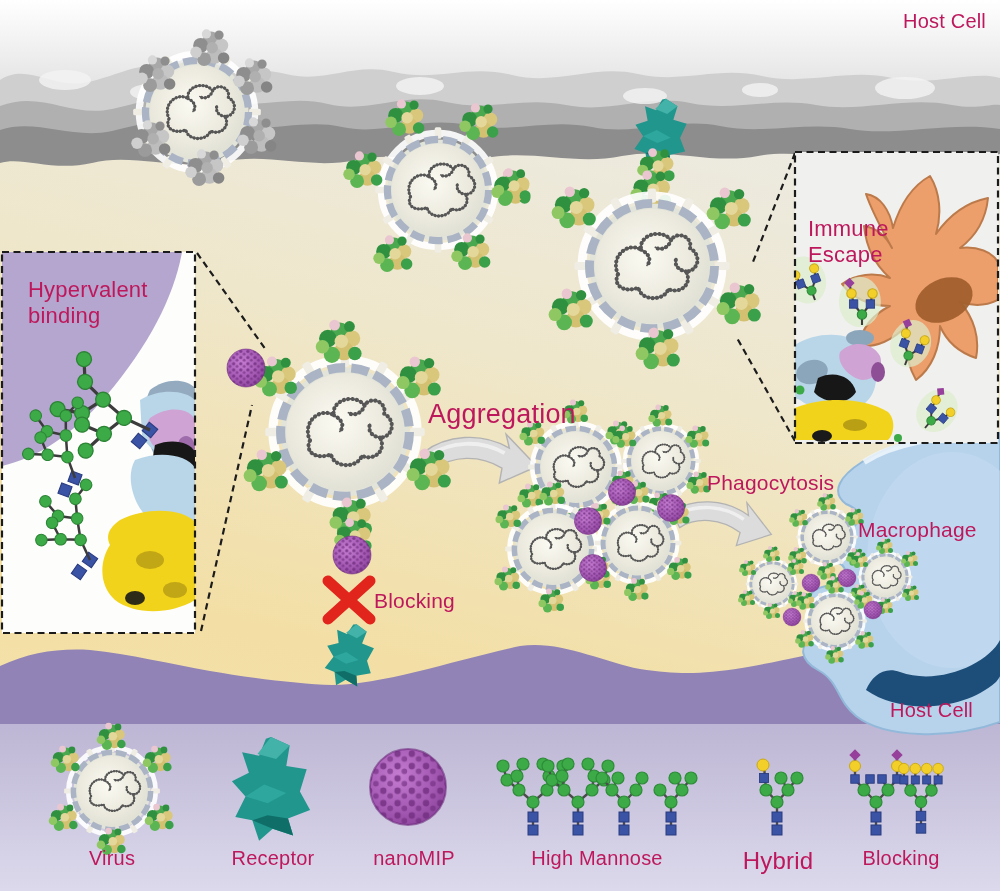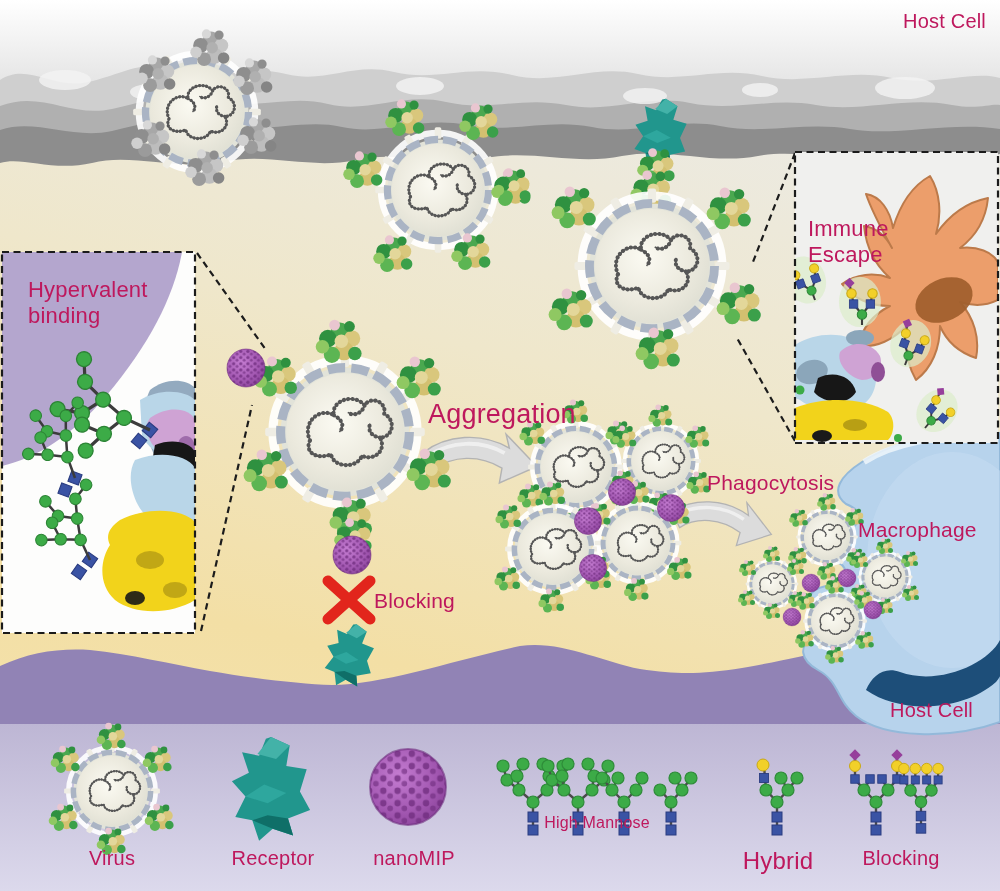--- a/index.html
+++ b/index.html
@@ -518,16 +518,16 @@
 <div class="lbl" style="left:428px;top:399px;font-size:27px">Aggregation</div>
 <div class="lbl" style="left:374px;top:589px;font-size:21px">Blocking</div>
 <div class="lbl" style="left:707px;top:471px;font-size:21px">Phagocytosis</div>
 <div class="lbl" style="left:858px;top:518px;font-size:21px">Macrophage</div>
 
 <div class="lbl" style="right:27px;top:699px;font-size:20px">Host Cell</div>
 
 <div class="lbl" style="left:112px;top:847px;font-size:20px;transform:translateX(-50%)">Virus</div>
 <div class="lbl" style="left:273px;top:847px;font-size:20px;transform:translateX(-50%)">Receptor</div>
 <div class="lbl" style="left:414px;top:847px;font-size:20px;transform:translateX(-50%)">nanoMIP</div>
-<div class="lbl" style="left:597px;top:814px;font-size:16px;transform:translateX(-50%)">High Mannose</div>
+<div class="lbl" style="left:597px;top:847px;font-size:20px;transform:translateX(-50%)">High Mannose</div>
 <div class="lbl" style="left:778px;top:847px;font-size:24px;transform:translateX(-50%)">Hybrid</div>
 <div class="lbl" style="left:901px;top:847px;font-size:20px;transform:translateX(-50%)">Blocking</div>
 </div>
 
 </body></html>

